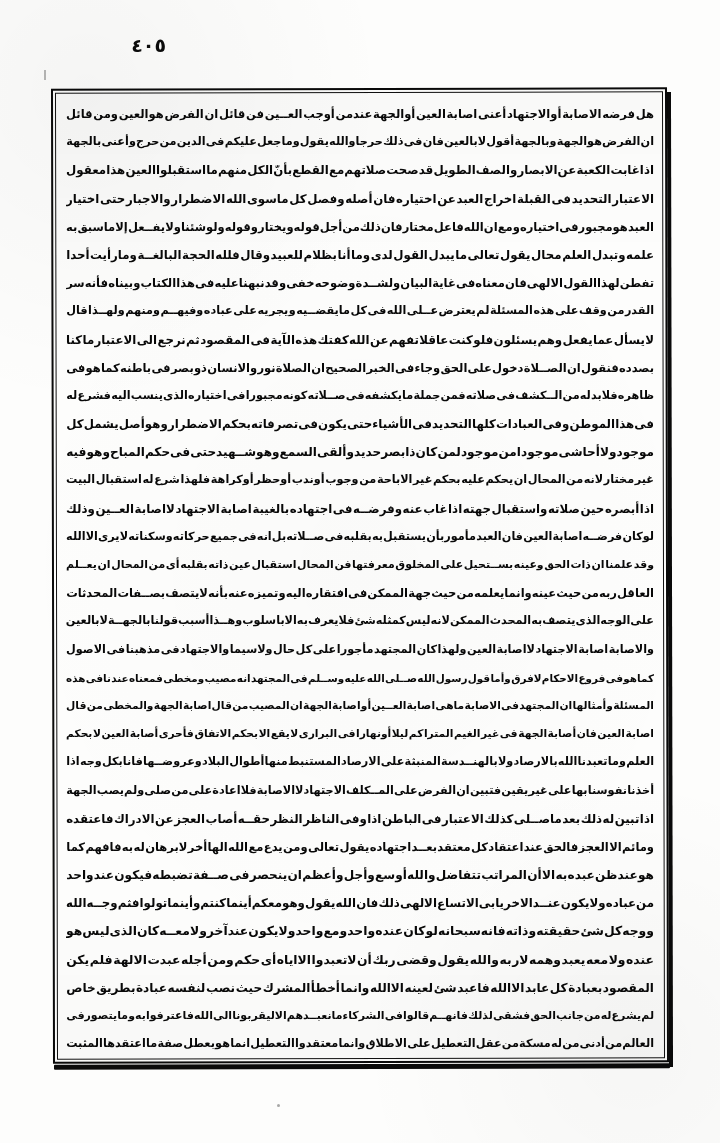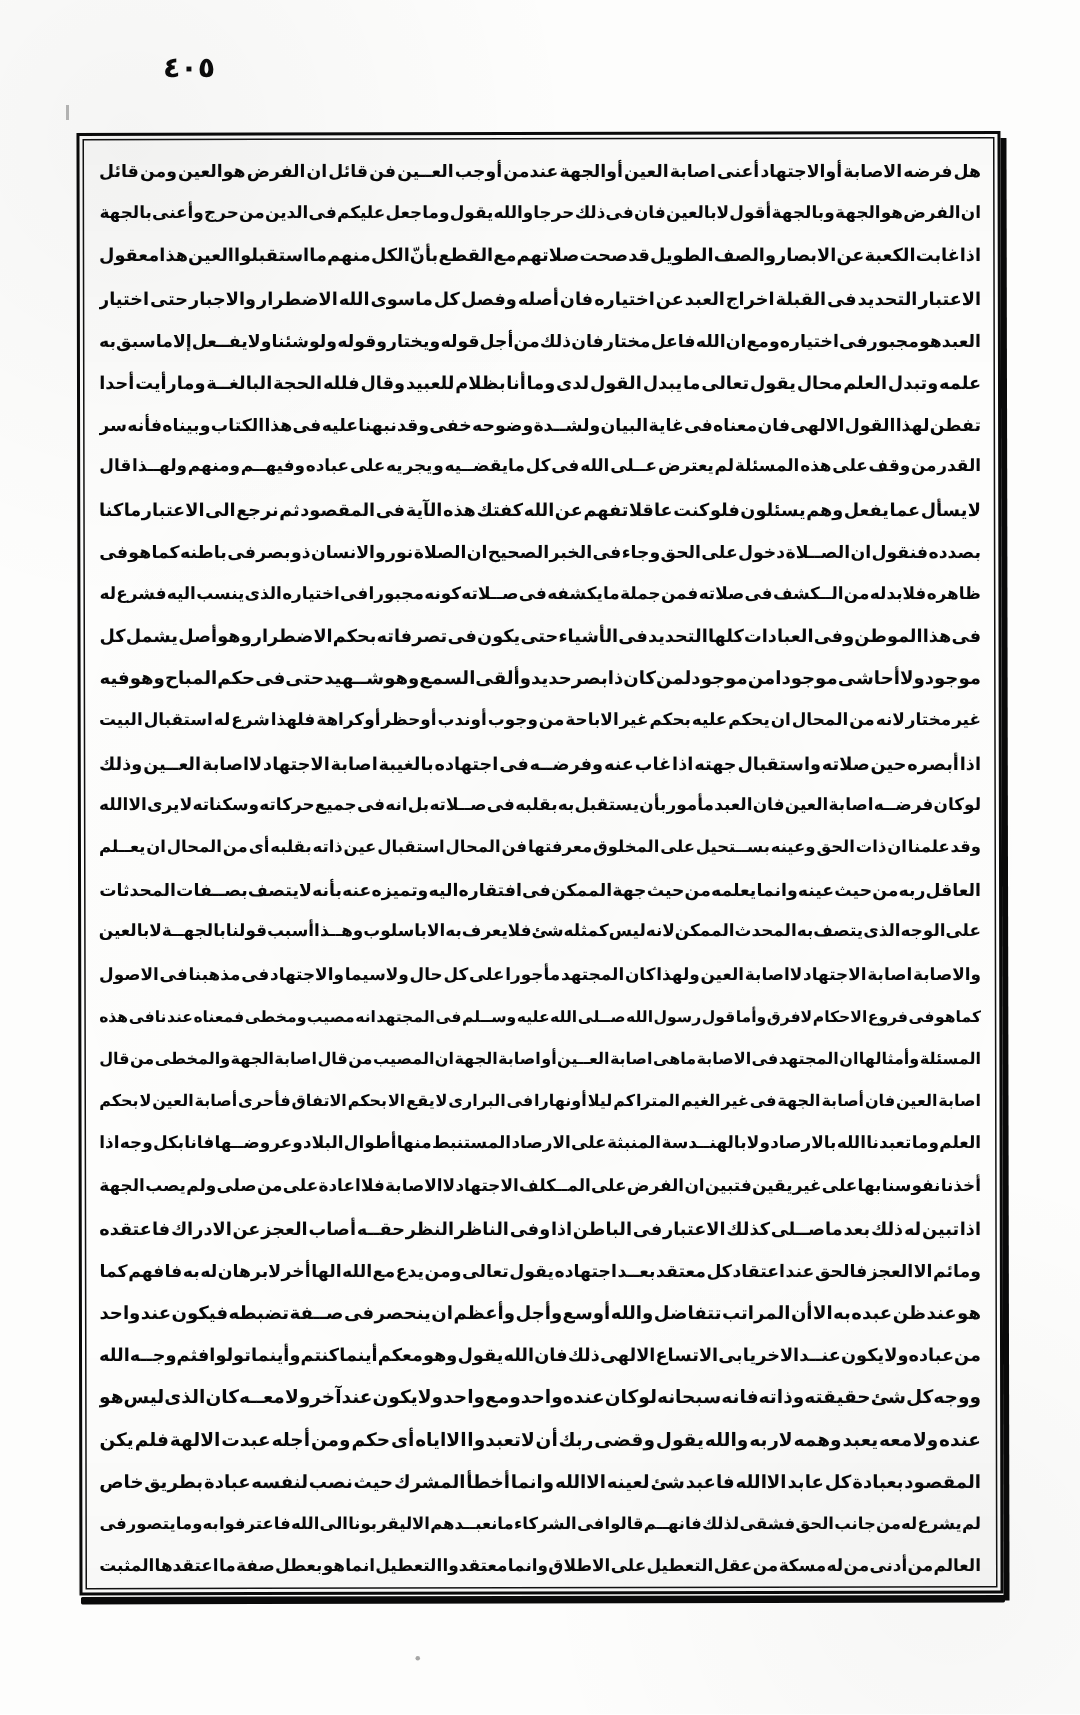--- a/index.html
+++ b/index.html
@@ -33,21 +33,21 @@
       radial-gradient(ellipse 55% 35% at 88% 92%, rgba(0,0,0,0.026), rgba(0,0,0,0) 70%),
       radial-gradient(ellipse 70% 50% at 50% 50%, rgba(0,0,0,0.012), rgba(0,0,0,0) 75%);
   }
 
   
   .folio {
     position: absolute;
     top: 36px;
     left: 86px;
     width: 80px;
-    text-align: center;
+    text-align: right;
     font-family: "DejaVu Sans", sans-serif;
     font-size: 19px;
     font-weight: 700;
     letter-spacing: 1px;
     color: #0b0b0b;
     direction: rtl;
     line-height: 1;
   }
 
   

